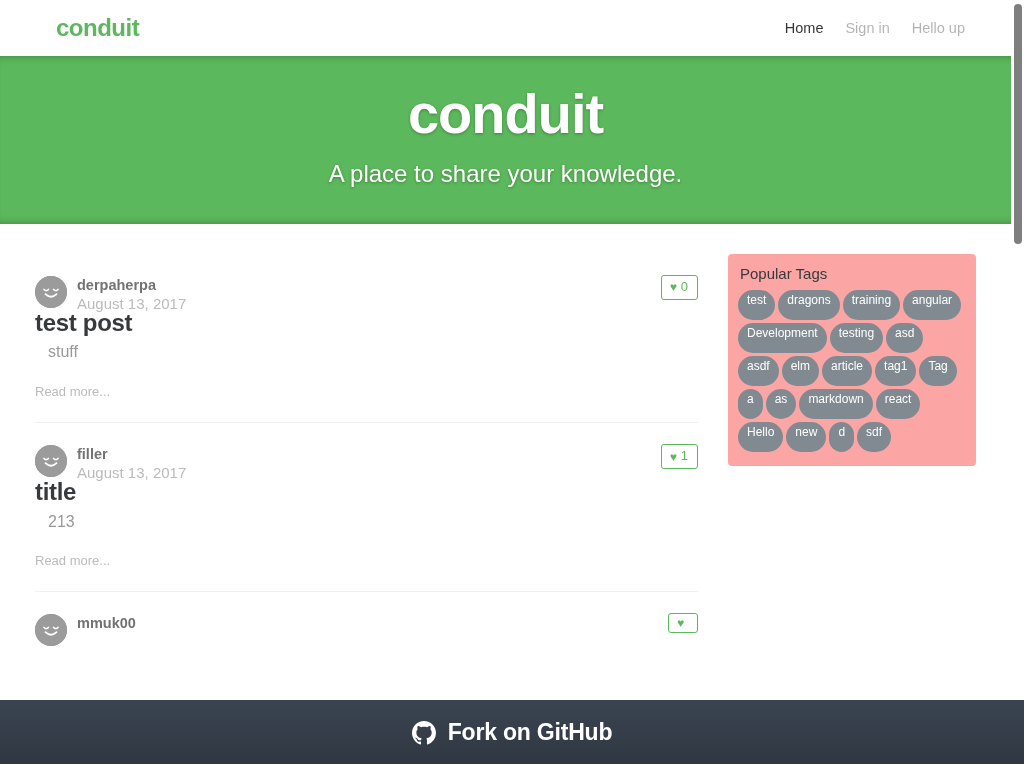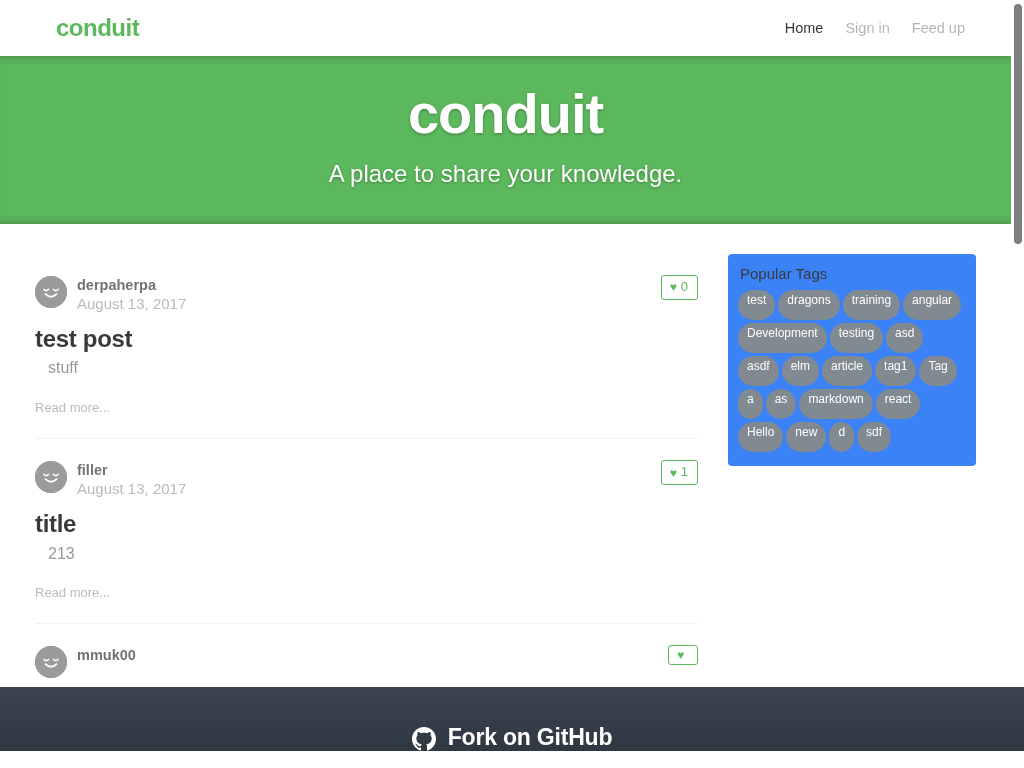--- a/index.html
+++ b/index.html
@@ -169,21 +169,21 @@
     cursor: pointer;
     line-height: 1.3;
   }
   .btn-fav .heart { font-size: 12px; line-height: 1; }
 
   .preview-link { display: block; text-decoration: none; color: inherit; cursor: pointer; }
   .preview-link h1 {
     font-size: 24px;
     font-weight: bold;
     color: #373a3c;
-    margin-top: 16px;
+    margin-top: 0;
     line-height: 1.1;
     letter-spacing: -0.3px;
   }
   .preview-link p {
     font-size: 16px;
     font-weight: 300;
     color: #999;
     margin-top: 6px;
     line-height: 1.3;
     margin-left: 13px;
@@ -191,21 +191,21 @@
   .preview-link span.readmore {
     display: inline-block;
     font-size: 13px;
     color: #bbb;
     font-weight: 300;
     margin-top: 21px;
   }
 
   
   .sidebar {
-    background: #3b82f6;
+    background: #fca5a5;
     border-radius: 4px;
     padding: 8px 10px 14px 10px;
   }
   .sidebar p {
     font-size: 15px;
     color: #373a3c;
     margin: 3px 0 8px 2px;
   }
   .tag-list {
     display: flex;
@@ -221,27 +221,27 @@
     padding: 3px 9px 12px 9px;
     line-height: 1.25;
     cursor: pointer;
     white-space: nowrap;
     text-decoration: none;
   }
 
   
   .footer-bar {
     position: absolute;
-    left: 0; bottom: 17px;
+    left: 0; bottom: 4px;
     width: 1024px;
     height: 64px;
     background: linear-gradient(to bottom, #3a4450 0%, #2f3742 100%);
     border-top: 1px solid rgba(255,255,255,0.06);
     display: flex;
-    align-items: flex-end;
+    align-items: center;
     justify-content: center;
     gap: 12px;
     cursor: pointer;
     z-index: 20;
   }
   .footer-bar .gh-label {
     color: #fff;
     font-size: 23px;
     font-weight: bold;
     letter-spacing: -0.2px;
@@ -271,21 +271,21 @@
 
 <div id="page">
 
   <div class="viewport">
 
     <nav class="navbar">
       <a class="brand">conduit</a>
       <div class="nav-links">
         <a class="nav-link active">Home</a>
         <a class="nav-link">Sign in</a>
-        <a class="nav-link">Feed up</a>
+        <a class="nav-link">Hello up</a>
       </div>
     </nav>
 
     <div class="banner">
       <h1>conduit</h1>
       <p>A place to share your knowledge.</p>
     </div>
 
     <div class="container">
 

